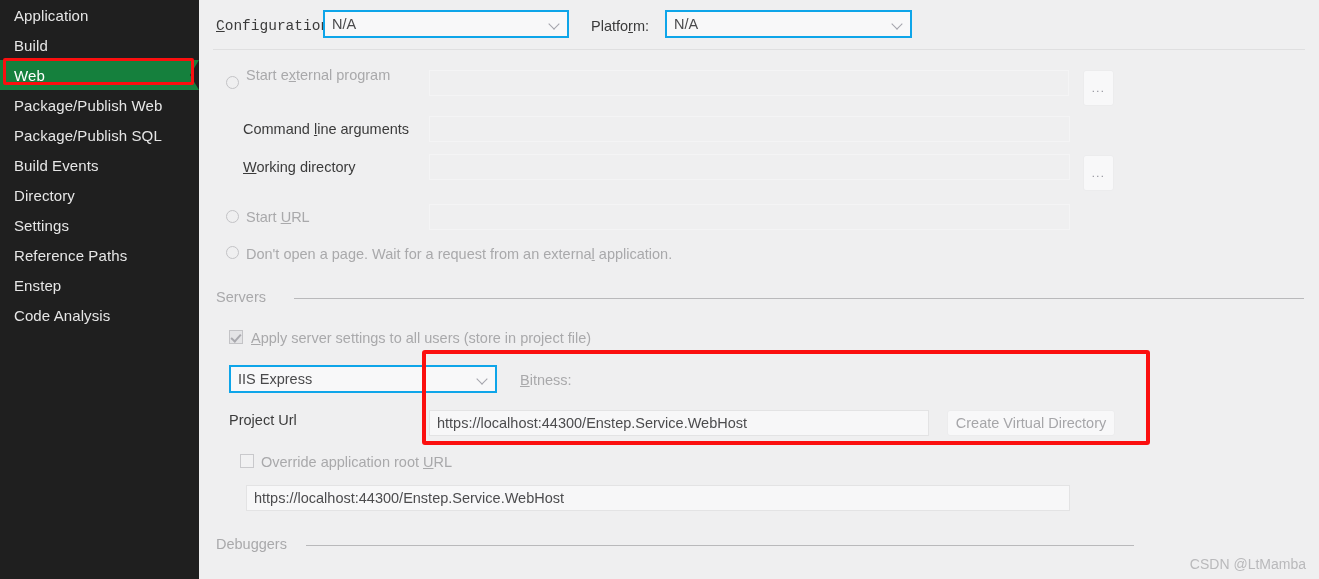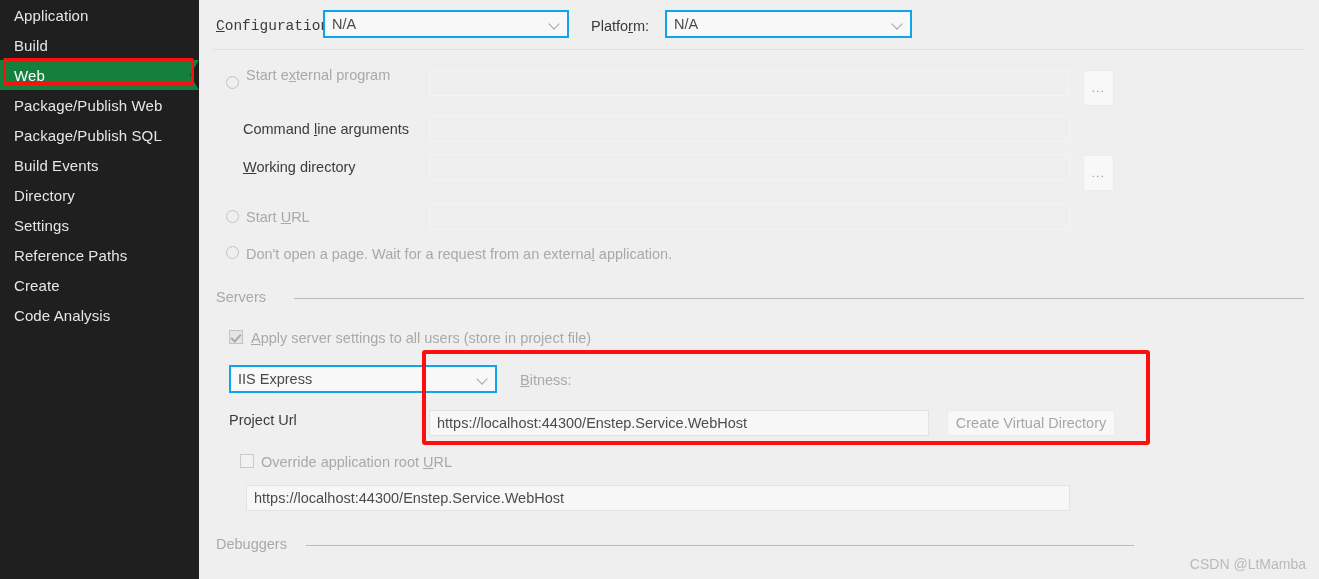--- a/index.html
+++ b/index.html
@@ -191,21 +191,21 @@
     <div class="side-item" style="top:180px">
         <span>Directory</span>
       </div>
     <div class="side-item" style="top:210px">
         <span>Settings</span>
       </div>
     <div class="side-item" style="top:240px">
         <span>Reference Paths</span>
       </div>
     <div class="side-item" style="top:270px">
-        <span>Create</span>
+        <span>Enstep</span>
       </div>
     <div class="side-item" style="top:300px">
         <span>Code Analysis</span>
       </div>
     <div id="sidebar-annot"></div>
   </div>
 
   <div id="main">
 
     <div class="lbl" style="left:17px; top:17px;font-family:Liberation Mono, monospace;">

